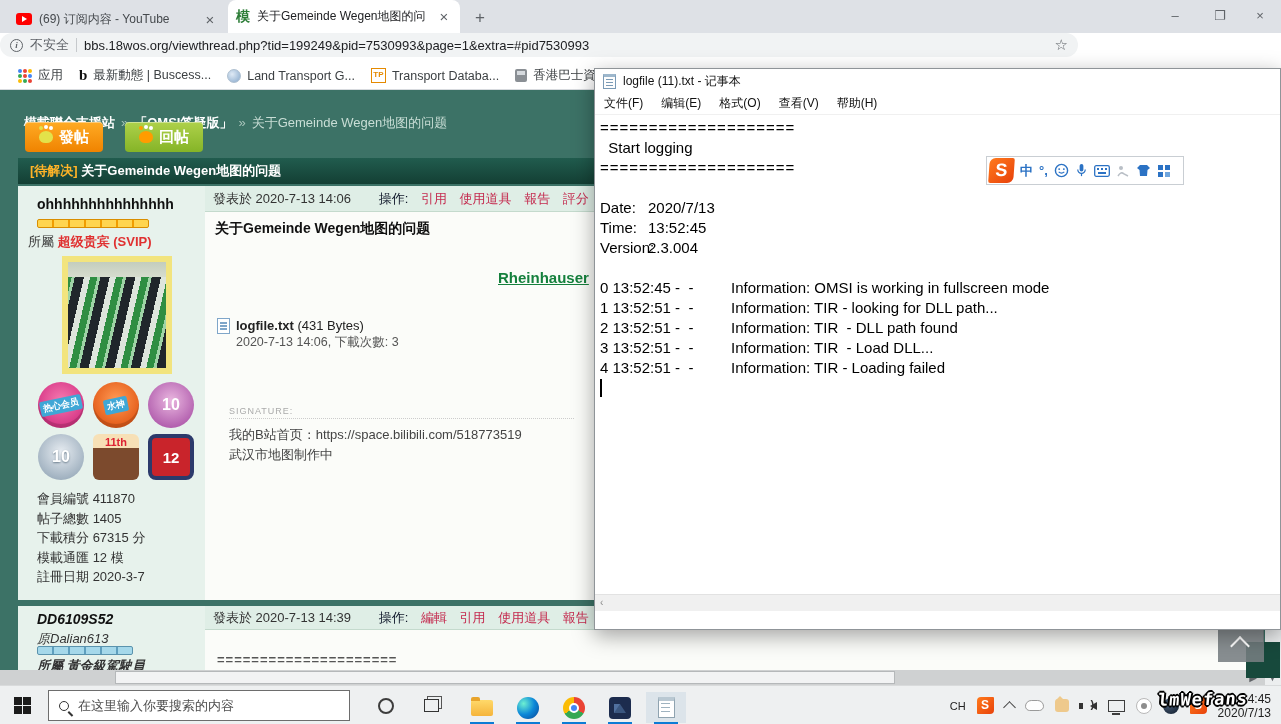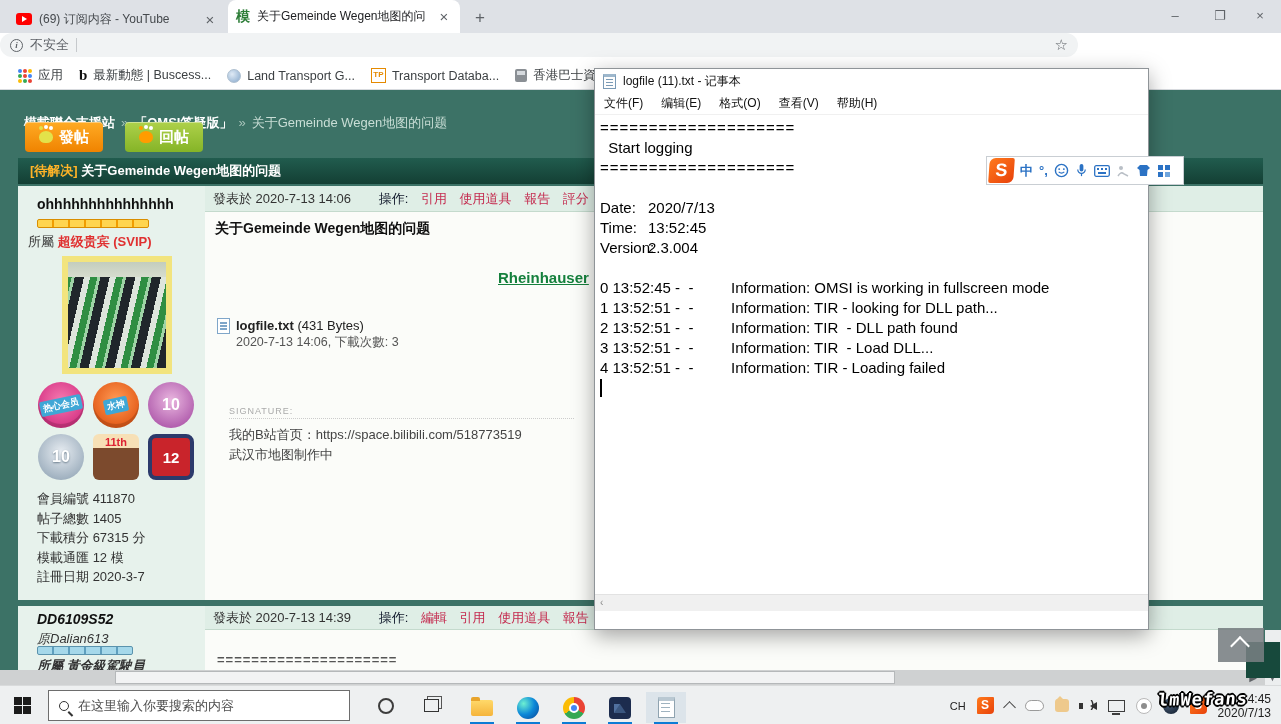--- a/index.html
+++ b/index.html
@@ -99,21 +99,21 @@
   .hscroll { position:absolute; left:0; top:580px; width:1265px; height:15px; background:#cfd1d2; }
   .hthumb { position:absolute; left:115px; top:1px; width:780px; height:13px; background:#f2f3f4; border:1px solid #b5b8ba; }
   .hs-arrow { position:absolute; right:8px; top:1px; color:#606468; font-size:10px; line-height:13px; }
   .vscroll { position:absolute; left:1265px; top:540px; width:16px; height:55px; background:#eceeef; }
   .vs-arrow { position:absolute; left:3px; bottom:2px; color:#606468; font-size:9px; }
   .totop { position:absolute; left:1218px; top:538px; width:46px; height:34px; background:rgba(120,126,130,.88); }
   .totop::after { content:""; position:absolute; left:15px; top:11px; width:12px; height:12px; border-left:2px solid #fff; border-top:2px solid #fff; transform:rotate(45deg); }
   .greensq { position:absolute; left:1246px; top:552px; width:34px; height:36px; background:#17493c; }
 
   
-  .notepad { left:594px; top:68px; width:555px; height:562px; background:#fff; border:1px solid #8f9498; box-shadow:0 6px 20px rgba(0,0,0,.35); }
+  .notepad { left:594px; top:68px; width:687px; height:562px; background:#fff; border:1px solid #8f9498; box-shadow:0 6px 20px rgba(0,0,0,.35); }
   .np-title { position:absolute; left:0; top:0; width:100%; height:24px; background:#fff; display:flex; align-items:center; gap:7px; padding-left:8px; font-size:12px; color:#111; }
   .np-icon { width:13px; height:15px; background:#fdfdfd; border:1px solid #7a9ab5; border-top:3px solid #9db7cc; position:relative; flex:none; }
   .np-icon::after { content:""; position:absolute; left:2px; top:2px; width:7px; height:1px; background:#7a9ab5; box-shadow:0 3px 0 #7a9ab5, 0 6px 0 #7a9ab5; }
   .np-menu { position:absolute; left:0; top:24px; width:100%; height:22px; display:flex; gap:18px; padding-left:9px; align-items:center; font-size:12px; color:#111; border-bottom:1px solid #f0f0f0; }
   .np-body { position:absolute; left:0; top:46px; width:100%; height:479px; background:#fff; font-size:15px; color:#000; overflow:hidden; }
   .np-line { position:absolute; left:5px; white-space:pre; }
   .np-info-label { display:inline-block; width:48px; }
   .log-prefix { position:absolute; left:5px; white-space:pre; }
   .log-msg { position:absolute; left:136px; white-space:pre; }
   .caret { position:absolute; left:5px; width:1.5px; height:18px; background:#000; }
@@ -191,20 +191,21 @@
   </div>
 
   <div class="abs toolbar">
     <div class="abs navbtn" style="left:10px;color:#202124;">←</div>
     <div class="abs navbtn" style="left:45px;color:#b4b8bc;">→</div>
     <div class="abs navbtn" style="left:80px;color:#202124;">⟳</div>
     <div class="urlbar">
       <span class="info-i">i</span>
       <span>不安全</span>
       <span class="url-div"></span>
+      <span class="url-text">bbs.18wos.org/viewthread.php?tid=199249&amp;pid=7530993&amp;page=1&amp;extra=#pid7530993</span>
       <span class="star">☆</span>
     </div>
     <div class="abs avatar-chip"></div>
     <div class="abs dots3">⋮</div>
   </div>
 
   <div class="abs bookmarks">
     <div class="bm">
       <span class="apps-grid">
         <i style="background:#4285f4"></i>

